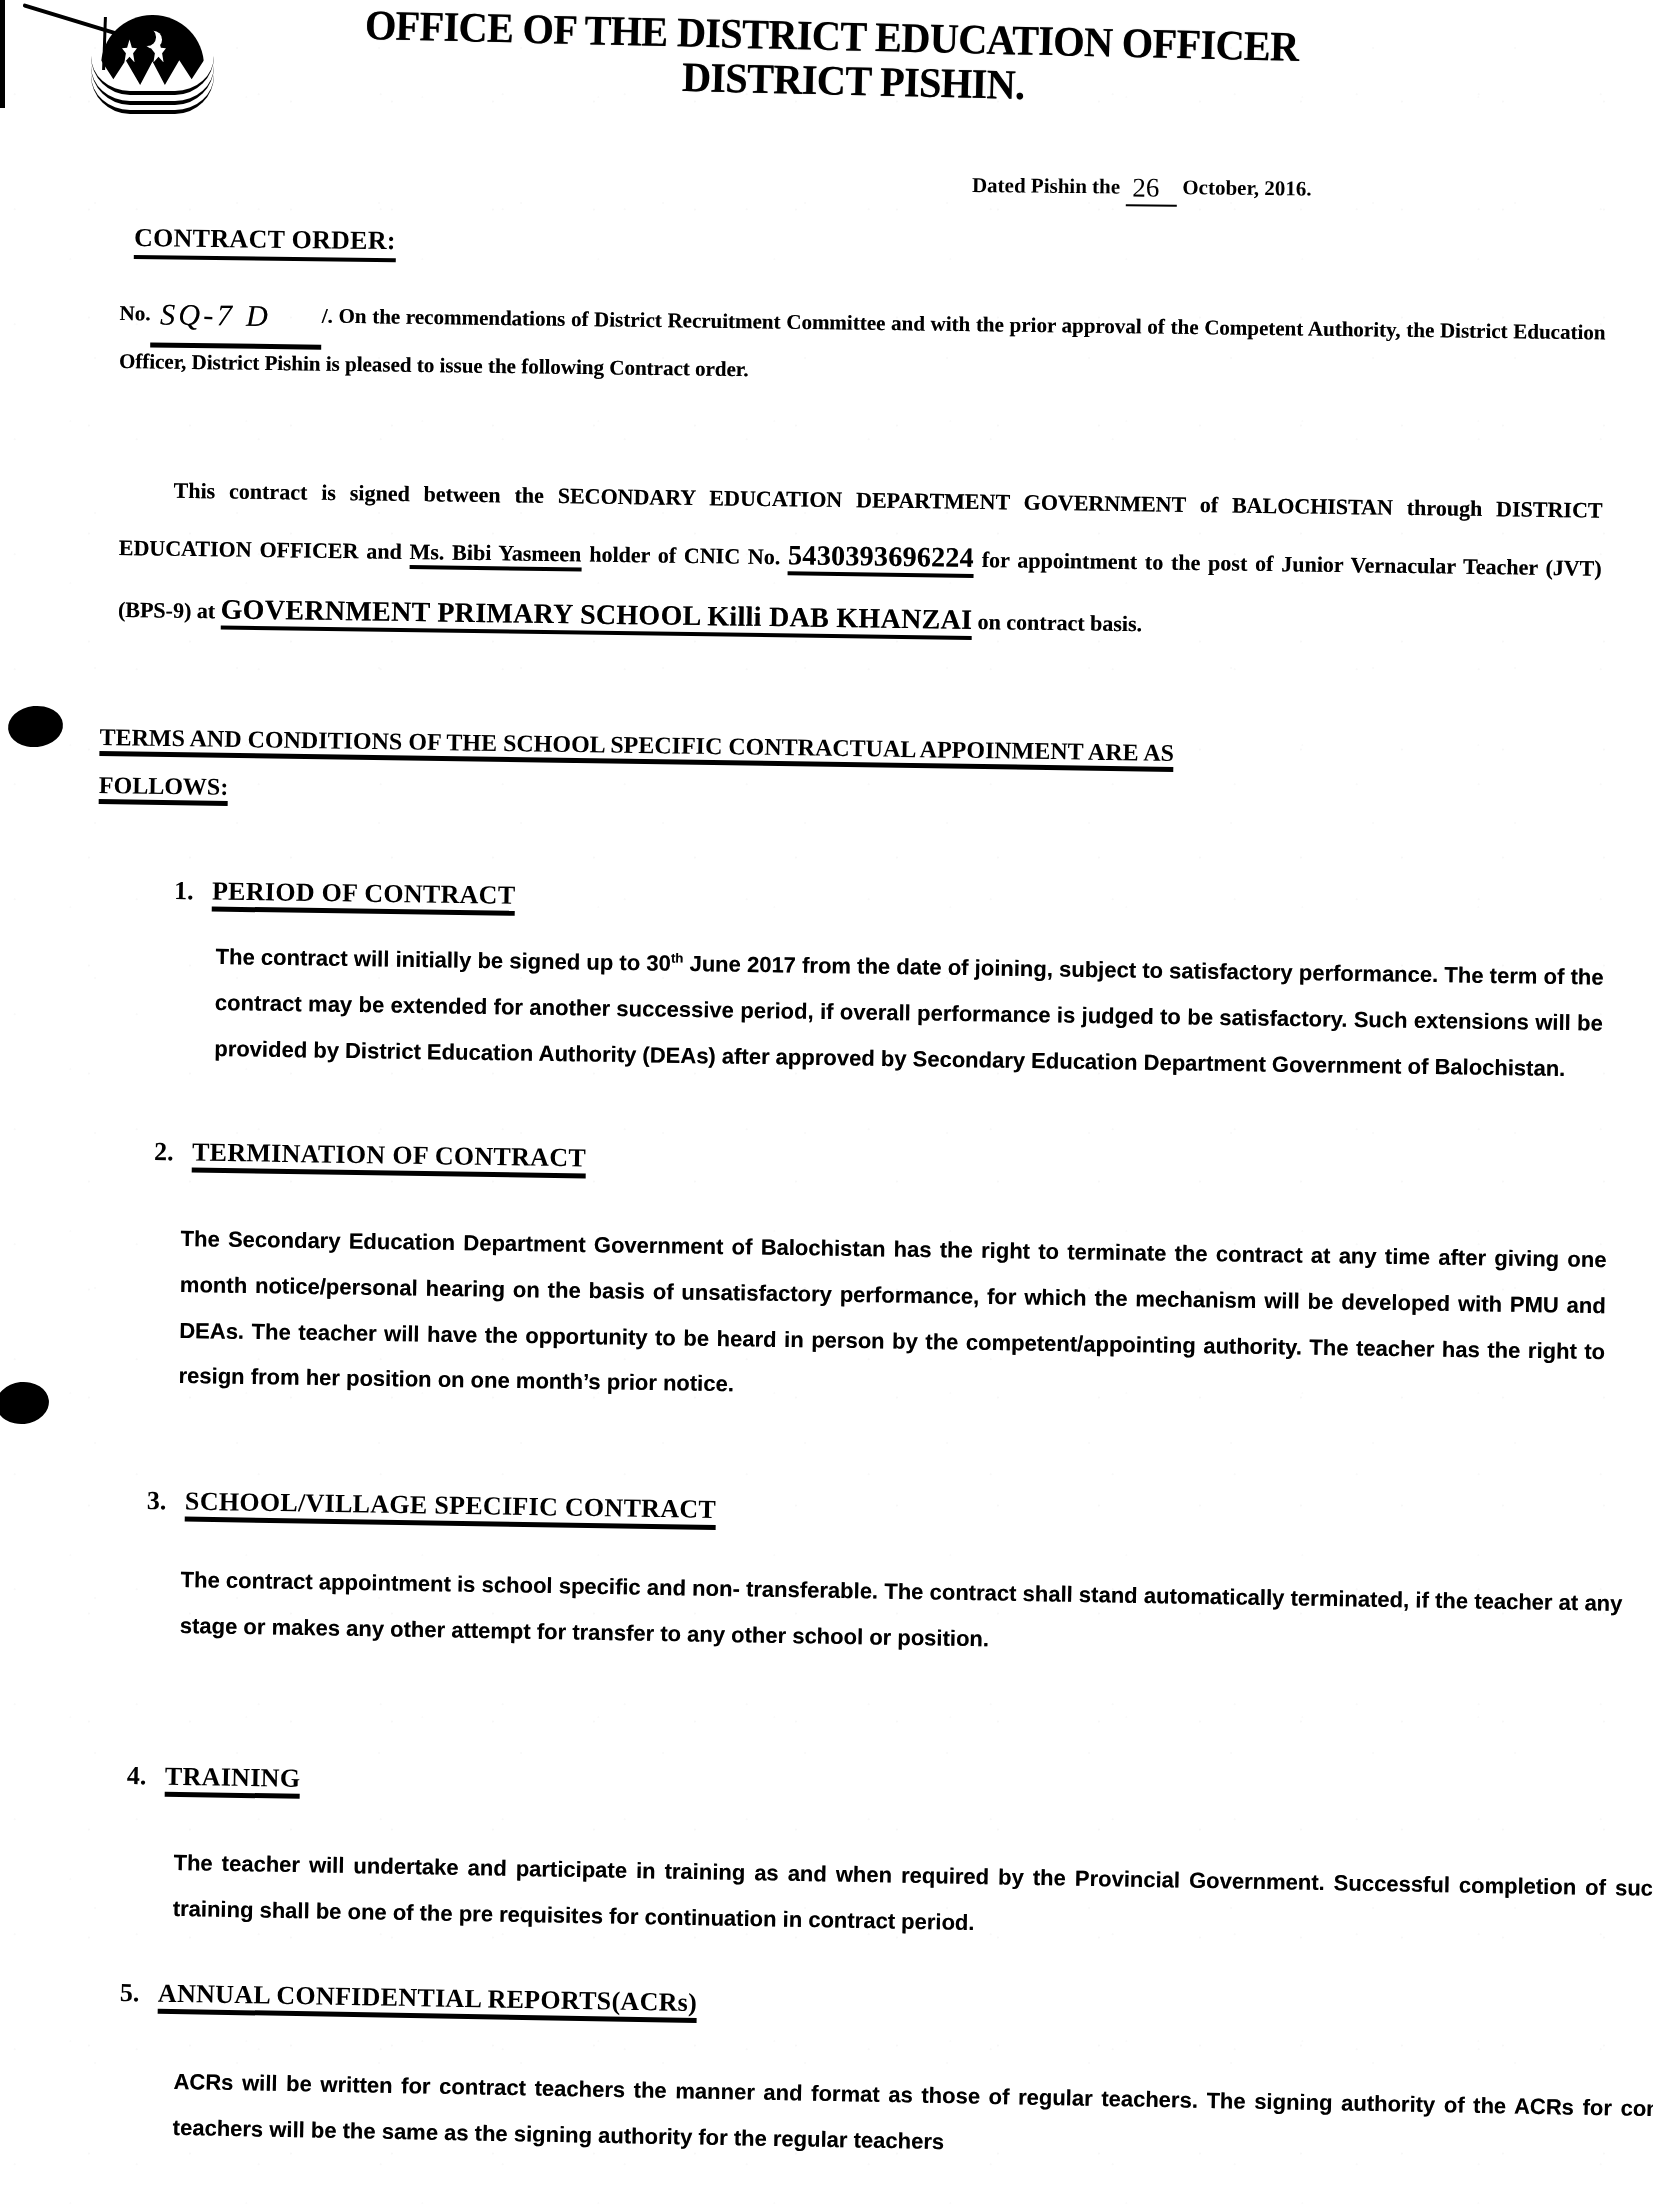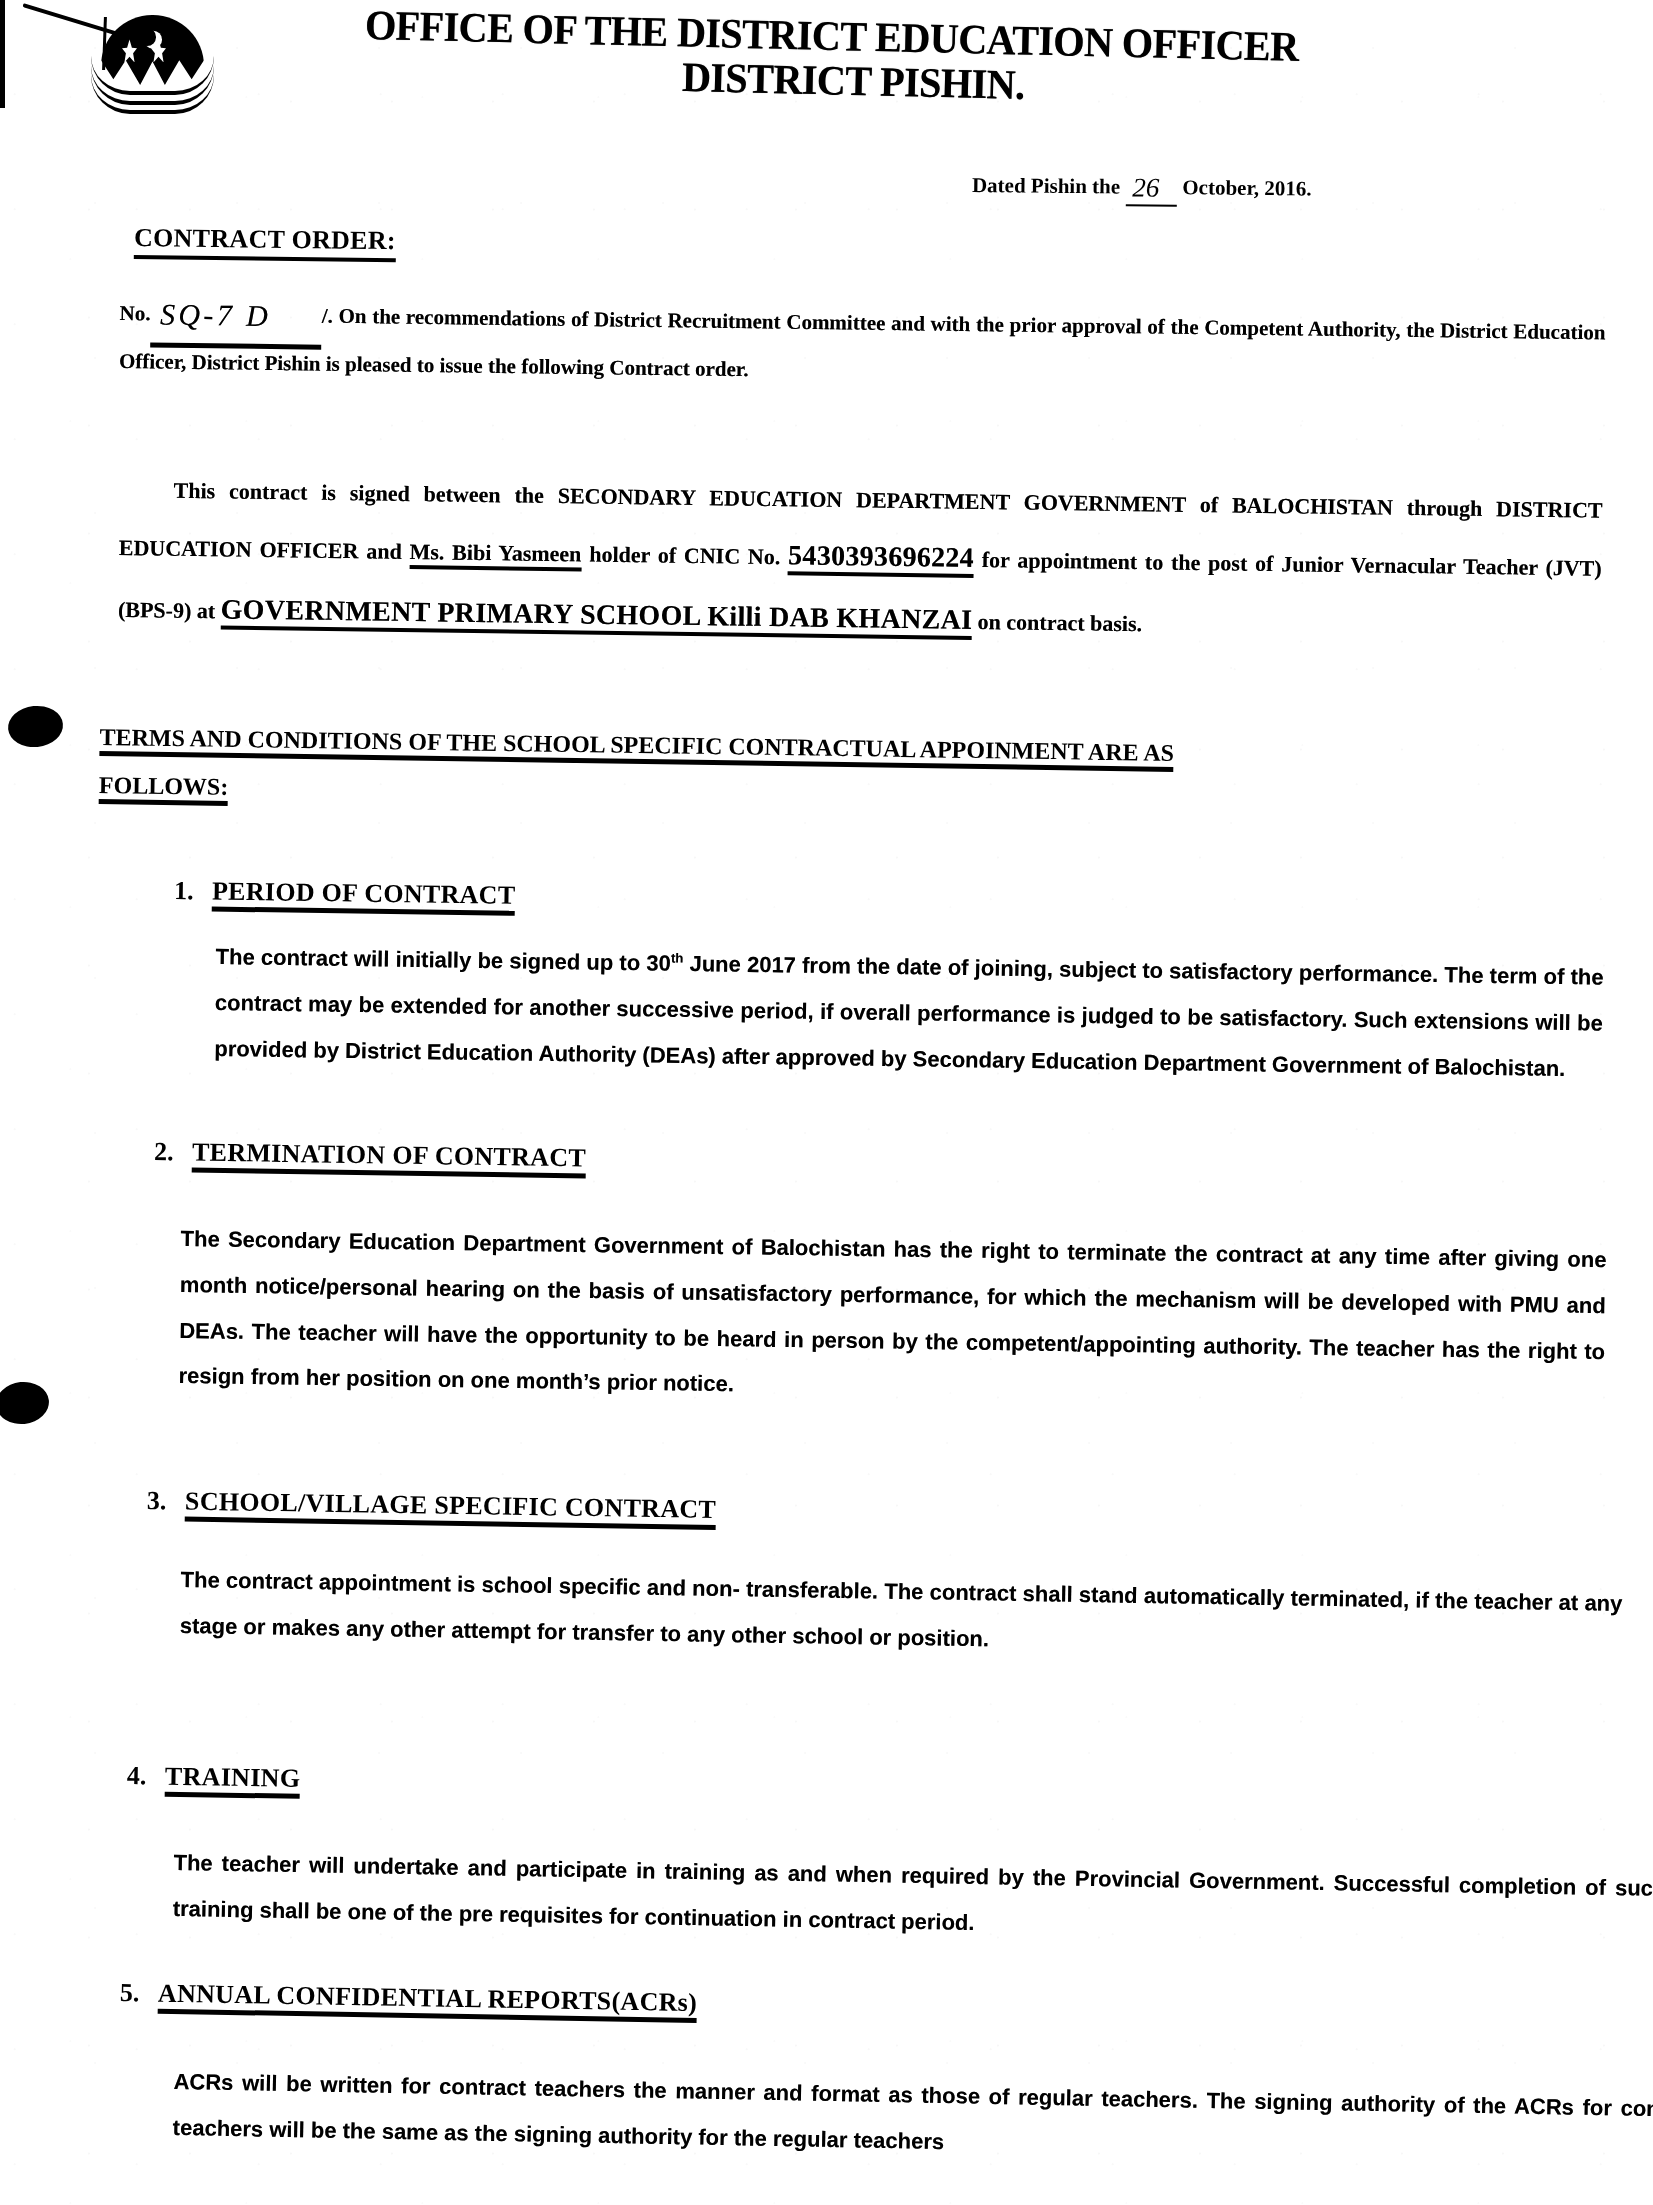--- a/index.html
+++ b/index.html
@@ -131,21 +131,20 @@
     font-family: "Liberation Serif", serif;
     transform: rotate(0.6deg);
     transform-origin: left center;
     white-space: nowrap;
   }
   .date-hand {
     display: inline-block;
     font-family: "Liberation Serif", serif;
     font-size: 27px;
     font-weight: 400;
-    font-style: italic;
     border-bottom: 2.7px solid #000;
     padding: 0 17.6px 1.4px 6.8px;
     margin: 0 5.4px;
     transform: translateY(2.7px);
   }
 
   
   .co-heading {
     position: absolute;
     left: 134px; top: 223px;

